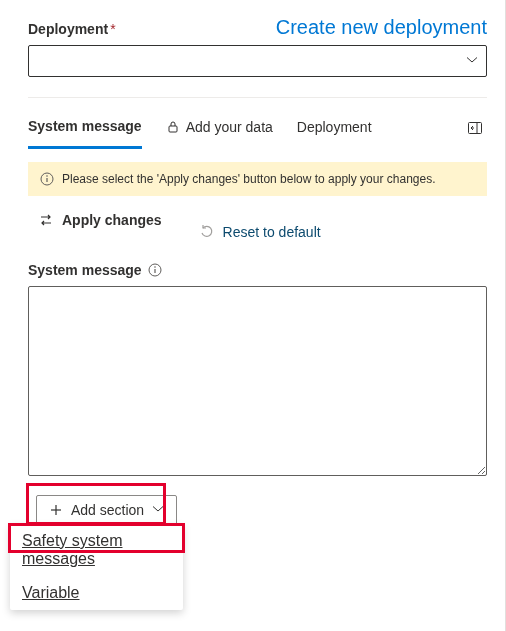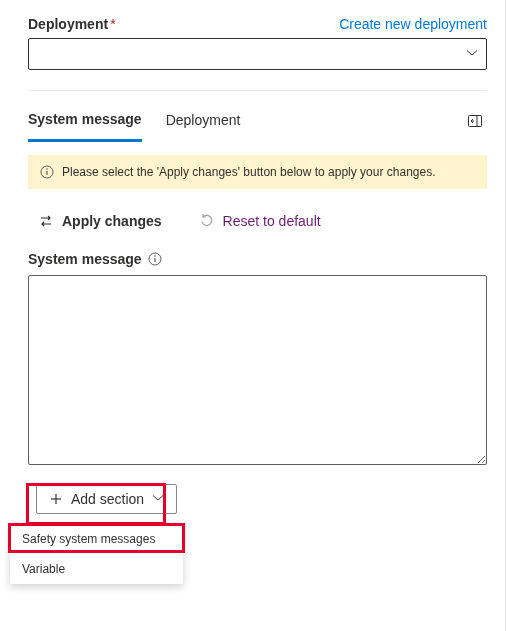--- a/index.html
+++ b/index.html
@@ -22,21 +22,21 @@
       padding: 16px 18px 0 28px;
     }
     .header-row {
       display: flex;
       justify-content: space-between;
       align-items: baseline;
       margin-bottom: 6px;
     }
     .label { font-weight: 600; font-size: 14px; }
     .required { color: #a4262c; margin-left: 2px; }
-    .link { color: #0078d4; font-size: 14px; cursor: pointer; }
+    .link { color: #0078d4; font-size: 20px; cursor: pointer; }
     .select-box {
       width: 100%;
       height: 32px;
       border: 1px solid #323130;
       border-radius: 2px;
       display: flex;
       align-items: center;
       justify-content: flex-end;
       padding: 0 8px;
       cursor: pointer;
@@ -69,38 +69,38 @@
     .tab-spacer { flex: 1; }
     .panel-icon { cursor: pointer; padding: 4px; }
     .notice {
       background: #fff4ce;
       display: flex;
       align-items: center;
       gap: 8px;
       padding: 10px 12px;
       font-size: 12px;
       color: #323130;
-      margin-bottom: 24px;
+      margin-bottom: 4px;
     }
     .action-row {
       display: flex;
       align-items: center;
       gap: 37px;
       margin-bottom: 22px;
       padding-left: 10px;
     }
     .action-btn {
       display: flex;
       align-items: center;
       gap: 8px;
       font-weight: 600;
       font-size: 14px;
       cursor: pointer;
     }
-    .action-btn.disabled { color: #701a75; cursor: default; font-weight: 400; }
+    .action-btn.disabled { color: #0c4a6e; cursor: default; font-weight: 400; margin-top: 24px; }
     .section-label-row {
       display: flex;
       align-items: center;
       gap: 6px;
       margin-bottom: 8px;
     }
     .section-label { font-weight: 600; font-size: 14px; }
     textarea {
       width: 100%;
       height: 190px;
@@ -135,22 +135,23 @@
       position: absolute;
       top: 524px;
       left: 10px;
       width: 173px;
       background: #fff;
       box-shadow: 0 3px 8px rgba(0,0,0,0.18);
       border-radius: 2px;
     }
     .dropdown-item {
       padding: 8px 12px;
-      font-size: 12px;
-      cursor: pointer;
+      font-size: 16px;
+      cursor: pointer;
+      text-decoration: underline;
     }
     .info-circle svg, .lock-icon svg, .swap-icon svg, .reset-icon svg, .plus-icon svg, .panel-collapse svg {
       display: block;
     }
   </style>
 </head>
 <body>
 
 <div class="panel">
   <div class="header-row">
@@ -166,20 +167,29 @@
           <path d="M1 3.5 L6 8 L11 3.5" stroke="#323130" stroke-width="1" fill="none"></path>
         </svg>
     </span>
   </div>
 
   <div class="divider"></div>
 
   <div class="tabs">
     <div class="tab active">
       <span>System message</span>
+    </div>
+    <div class="tab">
+      <span class="lock-icon">
+        <svg width="14" height="14" viewBox="0 0 14 14">
+            <rect x="3" y="6" width="8" height="6" rx="1" stroke="#323130" fill="none"></rect>
+            <path d="M5 6 V4 a2 2 0 0 1 4 0 V6" stroke="#323130" fill="none"></path>
+          </svg>
+      </span>
+      <span>Add your data</span>
     </div>
     <div class="tab">
       <span>Deployment</span>
     </div>
     <div class="tab-spacer"></div>
     <div class="panel-icon">
       <span class="panel-collapse">
         <svg width="16" height="16" viewBox="0 0 16 16">
             <rect x="1.5" y="2.5" width="13" height="11" rx="1" stroke="#323130" fill="none"></rect>
             <line x1="10" y1="2.5" x2="10" y2="13.5" stroke="#323130"></line>

